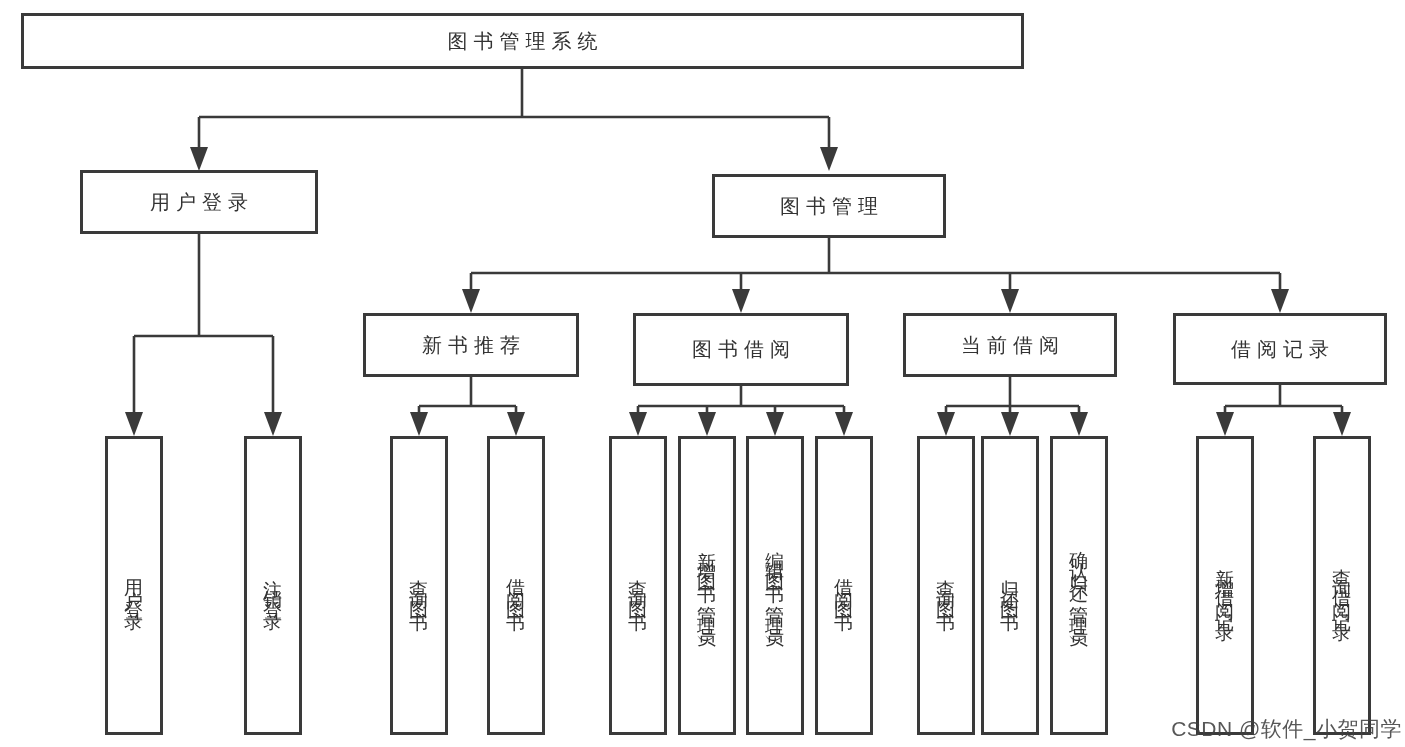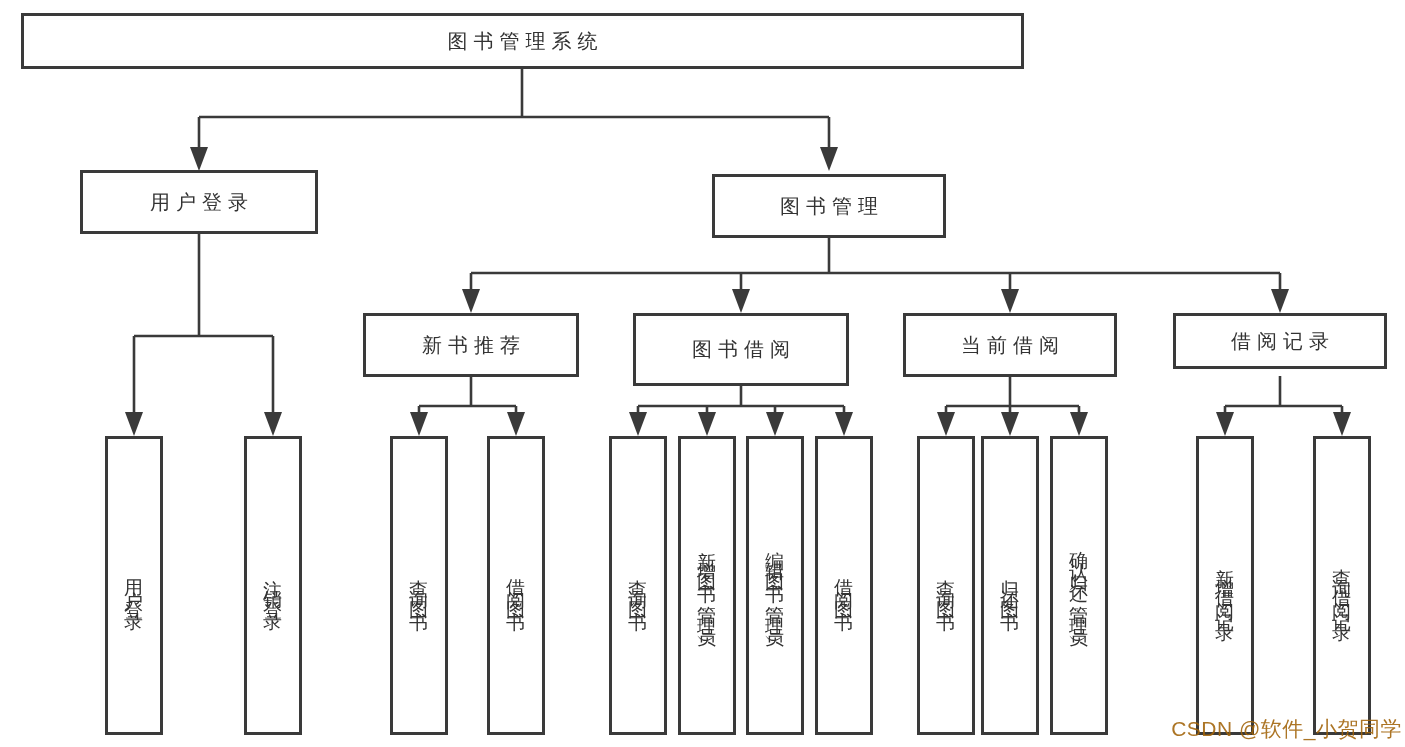--- a/index.html
+++ b/index.html
@@ -38,40 +38,40 @@
     color:#333333;
     white-space:nowrap;
   }
   
   #n-root{left:21px;top:13px;width:1003px;height:56px;}
   #n-l2-login{left:80px;top:170px;width:238px;height:64px;}
   #n-l2-mgmt{left:712px;top:174px;width:234px;height:64px;}
   #n-l3-recommend{left:363px;top:313px;width:216px;height:64px;font-family:Liberation Serif, serif;}
   #n-l3-borrowing{left:633px;top:313px;width:216px;height:73px;}
   #n-l3-current{left:903px;top:313px;width:214px;height:64px;}
-  #n-l3-records{left:1173px;top:313px;width:214px;height:56px;}
+  #n-l3-records{left:1173px;top:313px;width:214px;height:72px;}
   #n-l4-userlogin{left:105px;}
   #n-l4-logout{left:244px;}
   #n-l4-query1{left:390px;}
   #n-l4-borrow1{left:487px;}
   #n-l4-query2{left:609px;}
   #n-l4-add-admin{left:678px;}
   #n-l4-edit-admin{left:746px;}
   #n-l4-borrow2{left:815px;}
   #n-l4-query3{left:917px;}
   #n-l4-return{left:981px;}
   #n-l4-confirm-admin{left:1050px;}
   #n-l4-addrec{left:1196px;}
   #n-l4-queryrec{left:1313px;}
   #watermark{
     position:absolute;
     right:3px;bottom:4px;
     font-size:21px;
     letter-spacing:0.5px;
-    color:#a16207;
+    color:#404040;
     opacity:0.88;
     z-index:5;
     white-space:nowrap;
   }
 </style>
 </head>
 <body>
 
 <div id="canvas">
 

